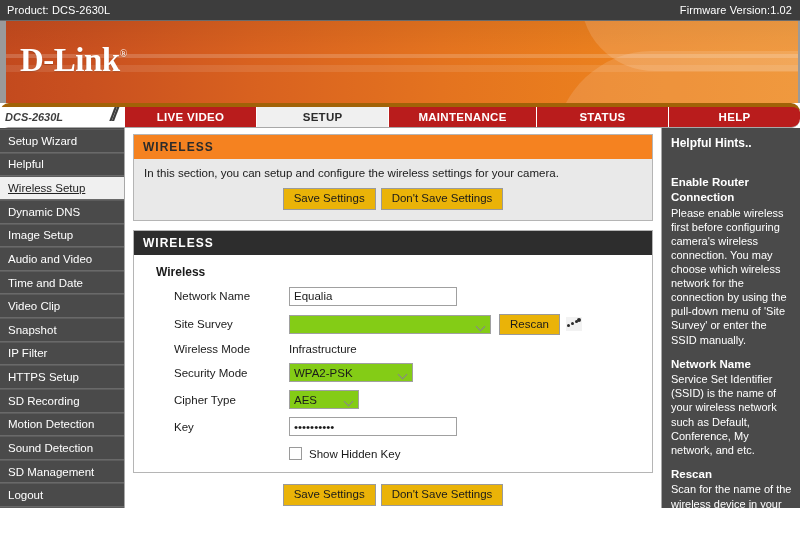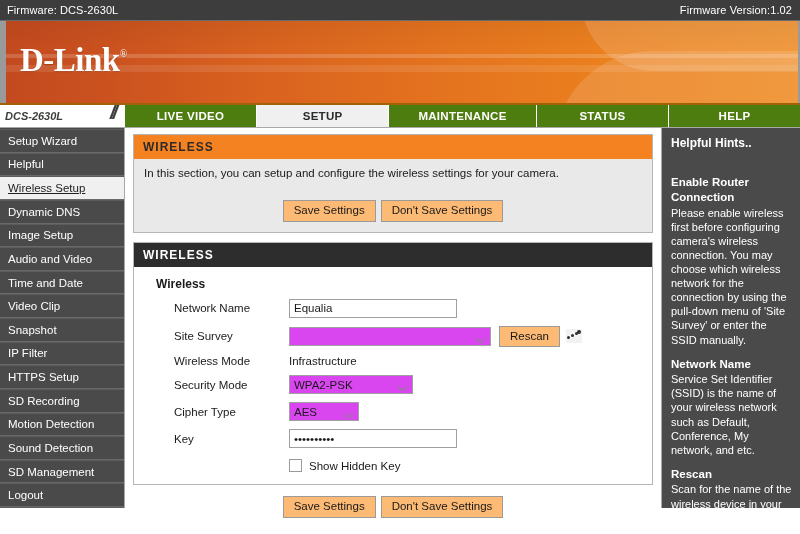--- a/index.html
+++ b/index.html
@@ -87,23 +87,24 @@
   .logo .reg {
     font-size: 10px;
     vertical-align: 14px;
     font-weight: normal;
   }
 
   
   .navbar {
     display: flex;
     height: 25px;
-    background: #4d7c0f;
-    border-top: 2px solid #a16207;
+    background: #b91c1c;
+    border-top: 4px solid #a16207;
     border-bottom: 1px solid #a8a8a8;
+    border-radius: 9px;
   }
   .nav-model {
     width: 125px;
     background: #ffffff;
     color: #3d3d3d;
     font-size: 11px;
     font-style: italic;
     font-weight: bold;
     display: flex;
     align-items: center;
@@ -192,28 +193,28 @@
     font-size: 12px;
     font-weight: bold;
     letter-spacing: 1px;
     padding: 5px 0 5px 9px;
   }
   .panel-orange-body {
     padding: 8px 10px 10px 10px;
     font-size: 11.5px;
     color: #1a1a1a;
   }
-  .panel-orange-desc { margin-bottom: 21px; }
+  .panel-orange-desc { margin-bottom: 9px; }
   .btn-row {
     display: flex;
     justify-content: center;
     gap: 5px;
   }
   .btn {
-    background: #fdba74;
+    background: #eab308;
     border: 1px solid #9a9a9a;
     font-family: "Liberation Sans", sans-serif;
     font-size: 11.5px;
     color: #1a1a1a;
     padding: 3px 10px 4px 10px;
     cursor: pointer;
     line-height: 1.1;
   }
 
   .panel-dark {
@@ -257,21 +258,21 @@
     border: 1px solid #a0a0a0;
     background: #ffffff;
     padding: 2px 4px;
     height: 19px;
     color: #1a1a1a;
   }
   input.tbox.wide { width: 168px; }
   .sel {
     position: relative;
     border: 1px solid #a0a0a0;
-    background: #d946ef;
+    background: #84cc16;
     height: 19px;
     font-size: 11.5px;
     display: flex;
     align-items: center;
     padding: 0 18px 0 4px;
     cursor: pointer;
     color: #1a1a1a;
   }
   .sel::after {
     content: "";
@@ -346,21 +347,21 @@
     margin-bottom: 1px;
   }
   .hint-p { margin-bottom: 10px; }
 </style>
 </head>
 <body>
 
 <div id="page">
 
   <div class="topbar">
-    <span>Firmware: DCS-2630L</span>
+    <span>Product: DCS-2630L</span>
     <span>Firmware Version:1.02</span>
   </div>
 
   <div class="banner">
     <div class="banner-shade"></div>
     <div class="banner-stripe-1"></div>
     <div class="banner-stripe-2"></div>
     <div class="banner-swoosh-a"></div>
     <div class="banner-swoosh-b"></div>
     <div class="logo"><span>D-Link</span><span class="reg">®</span></div>

